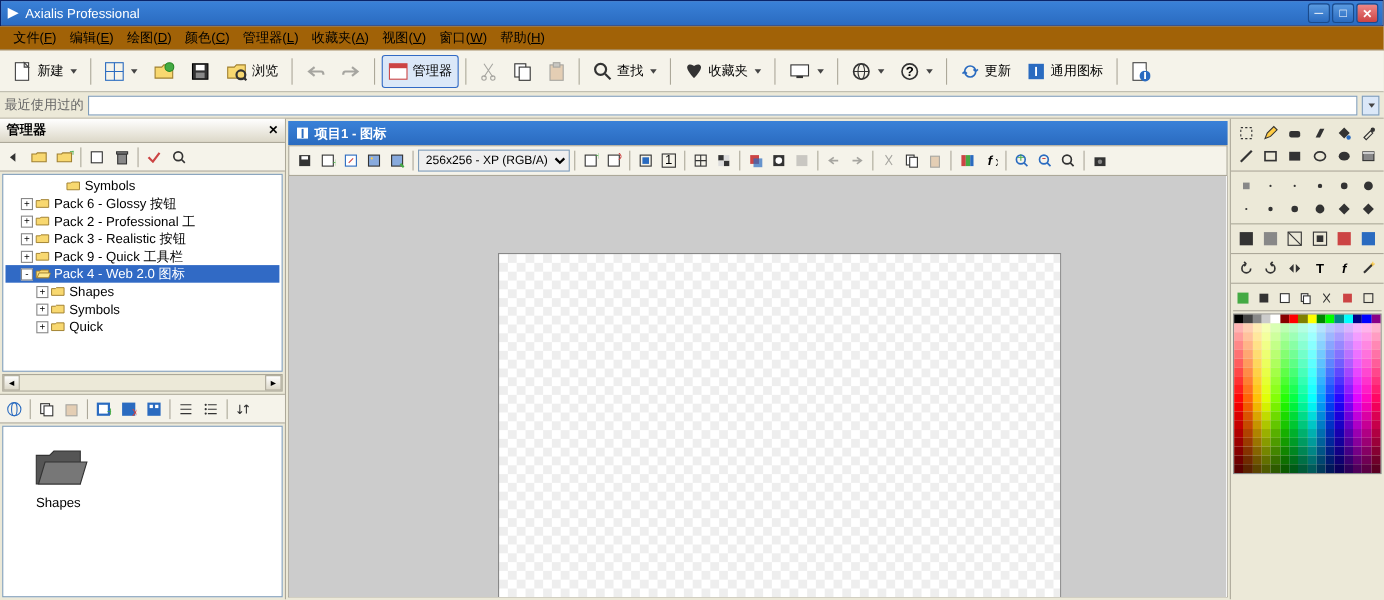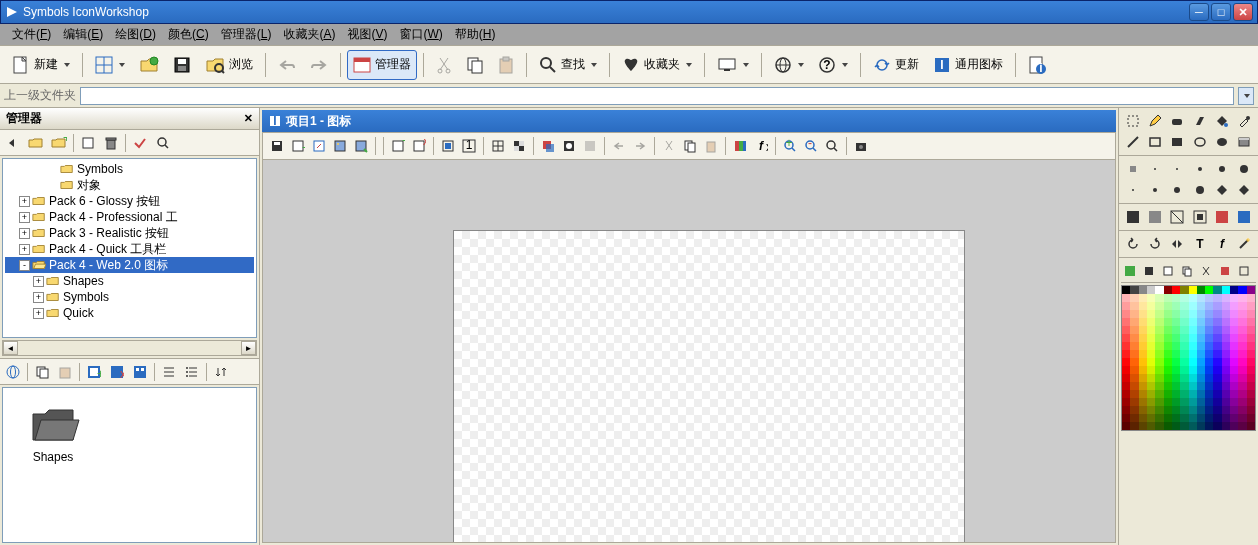--- a/index.html
+++ b/index.html
@@ -2,21 +2,21 @@
 <html><head>
 <meta charset="utf-8">
 <style>
 *{box-sizing:border-box;margin:0;padding:0;font-family:"Microsoft YaHei","SimSun",Tahoma,sans-serif;font-size:12px;user-select:none}
 body{background:#ece9d8;overflow:hidden;width:1258px;height:545px}
 .titlebar{height:24px;background:linear-gradient(#3a81d8,#2a6bc0);color:#fff;display:flex;align-items:center;padding:0 4px;border:1px solid #0a246a}
 .titlebar svg{margin-right:4px}
 .win-btns{margin-left:auto;display:flex;gap:2px}
 .win-btn{width:20px;height:18px;background:linear-gradient(#5a9ae0,#2a6bc0);border:1px solid #1a4a8a;border-radius:3px;color:#fff;display:flex;align-items:center;justify-content:center;font-weight:bold;font-size:11px}
 .win-btn.close{background:linear-gradient(#e88,#c44)}
-.menubar{height:22px;background:#a3a3a3;display:flex;align-items:center;padding:2px 6px;border-bottom:1px solid #aca899}
+.menubar{height:22px;background:#a16207;display:flex;align-items:center;padding:2px 6px;border-bottom:1px solid #aca899}
 .menu-item{padding:2px 6px;cursor:pointer}
 .menu-u{text-decoration:underline}
 .toolbar{height:38px;background:#f5f3ea;display:flex;align-items:center;padding:2px 6px;gap:2px;border-bottom:1px solid #aca899}
 .tb-btn{height:30px;display:flex;align-items:center;padding:3px 5px;border:1px solid transparent;border-radius:3px;cursor:pointer;gap:4px}
 .tb-btn.active{border-color:#316ac5;background:#dbe8f8}
 .tb-sep{width:1px;height:24px;background:#aca899;margin:0 4px}
 .drop-arrow{width:0;height:0;border-left:3px solid transparent;border-right:3px solid transparent;border-top:4px solid #444;margin-left:2px}
 .recent-bar{height:24px;background:#ece9d8;display:flex;align-items:center;padding:2px 4px;border-bottom:1px solid #aca899;gap:4px}
 .recent-bar input{flex:1;height:18px;border:1px solid #7f9db9;padding:0 4px}
 .recent-drop{width:16px;height:18px;border:1px solid #7f9db9;background:#dbe8f8;display:flex;align-items:center;justify-content:center}
@@ -64,21 +64,21 @@
 .slider-track.alpha{background:linear-gradient(90deg,#000,#fff)}
 .slider-val{width:28px;height:14px;border:1px solid #7f9db9;font-size:10px;text-align:right;padding:0 2px;background:#fff}
 </style>
 </head>
 <body>
 
 <div class="titlebar">
   <svg width="14" height="14">
       <path d="M2 2L12 7L2 12Z" fill="#fff"></path>
     </svg>
-  <span>Symbols IconWorkshop</span>
+  <span>Axialis Professional</span>
   <div class="win-btns">
     <div class="win-btn">─</div>
     <div class="win-btn">□</div>
     <div class="win-btn close">✕</div>
   </div>
 </div>
 
 <div class="menubar" id="menubar">
     <div class="menu-item">文件(<span class="menu-u">F</span>)</div>
     <div class="menu-item">编辑(<span class="menu-u">E</span>)</div>
@@ -228,21 +228,21 @@
   <div class="tb-btn">
       <svg width="18" height="20">
         <rect x="2" y="2" width="12" height="16" fill="#fff" stroke="#444"></rect>
         <circle cx="13" cy="14" r="5" fill="#2a6bc0"></circle>
         <text x="13" y="17" text-anchor="middle" fill="#fff" font-size="8" font-weight="bold">i</text>
       </svg>
     </div>
 </div>
 
 <div class="recent-bar">
-  <span style="color:#666">上一级文件夹</span>
+  <span style="color:#666">最近使用过的</span>
   <input type="text" value="" style="">
   <div class="recent-drop">
       <span class="drop-arrow"></span>
     </div>
 </div>
 
 <div class="content">
 
   <div class="sidebar">
     <div class="panel-hdr">
@@ -294,58 +294,50 @@
     <div class="tree" id="tree">
         <div class="tree-row">
           <span class="tree-sp" style="width:42px"></span>
           <span style="width:13px;display:inline-block"></span>
           <svg class="folder-ico" viewBox="0 0 16 12">
             <path d="M1 3L5 3L6 2L14 2L14 10L1 10Z" fill="#f8d870" stroke="#a08030"></path>
           </svg>
           <span>Symbols</span>
         </div>
         <div class="tree-row">
-          <span class="tree-sp" style="width:42px"></span>
-          <span style="width:13px;display:inline-block"></span>
+          <span class="tree-sp" style="width:14px"></span>
+          <span class="tree-ex">+</span>
           <svg class="folder-ico" viewBox="0 0 16 12">
             <path d="M1 3L5 3L6 2L14 2L14 10L1 10Z" fill="#f8d870" stroke="#a08030"></path>
           </svg>
-          <span>对象</span>
+          <span>Pack 6 - Glossy 按钮</span>
         </div>
         <div class="tree-row">
           <span class="tree-sp" style="width:14px"></span>
           <span class="tree-ex">+</span>
           <svg class="folder-ico" viewBox="0 0 16 12">
             <path d="M1 3L5 3L6 2L14 2L14 10L1 10Z" fill="#f8d870" stroke="#a08030"></path>
           </svg>
-          <span>Pack 6 - Glossy 按钮</span>
+          <span>Pack 2 - Professional 工</span>
         </div>
         <div class="tree-row">
           <span class="tree-sp" style="width:14px"></span>
           <span class="tree-ex">+</span>
           <svg class="folder-ico" viewBox="0 0 16 12">
             <path d="M1 3L5 3L6 2L14 2L14 10L1 10Z" fill="#f8d870" stroke="#a08030"></path>
           </svg>
-          <span>Pack 4 - Professional 工</span>
+          <span>Pack 3 - Realistic 按钮</span>
         </div>
         <div class="tree-row">
           <span class="tree-sp" style="width:14px"></span>
           <span class="tree-ex">+</span>
           <svg class="folder-ico" viewBox="0 0 16 12">
             <path d="M1 3L5 3L6 2L14 2L14 10L1 10Z" fill="#f8d870" stroke="#a08030"></path>
           </svg>
-          <span>Pack 3 - Realistic 按钮</span>
-        </div>
-        <div class="tree-row">
-          <span class="tree-sp" style="width:14px"></span>
-          <span class="tree-ex">+</span>
-          <svg class="folder-ico" viewBox="0 0 16 12">
-            <path d="M1 3L5 3L6 2L14 2L14 10L1 10Z" fill="#f8d870" stroke="#a08030"></path>
-          </svg>
-          <span>Pack 4 - Quick 工具栏</span>
+          <span>Pack 9 - Quick 工具栏</span>
         </div>
         <div class="tree-row sel">
           <span class="tree-sp" style="width:14px"></span>
           <span class="tree-ex">-</span>
           <svg class="folder-ico" viewBox="0 0 16 12">
             <path d="M1 3L5 3L6 2L14 2L14 10L1 10Z" fill="#f8d870" stroke="#a08030"></path>
             <path d="M2 10L4 5L16 5L14 10Z" fill="#fce890" stroke="#a08030"></path>
           </svg>
           <span>Pack 4 - Web 2.0 图标</span>
         </div>
@@ -491,20 +483,21 @@
             <circle cx="5" cy="5" r="1" fill="#fc4"></circle>
           </svg>
         </div>
       <div class="mini-btn">
           <svg width="14" height="14">
             <rect x="2" y="2" width="10" height="10" fill="#8ad" stroke="#333"></rect>
             <path d="M10 10L13 13" stroke="#4a4" stroke-width="2"></path>
           </svg>
         </div>
       <div style="width:1px;height:18px;background:#aca899;margin:0 3px"></div>
+      <select class="doc-select"><option>256x256 - XP (RGB/A)</option></select>
       <div style="width:1px;height:18px;background:#aca899;margin:0 3px"></div>
       <div class="mini-btn">
           <svg width="14" height="14">
             <rect x="2" y="2" width="10" height="10" fill="#fff" stroke="#333"></rect>
             <text x="11" y="6" font-size="8" fill="#4a4">+</text>
           </svg>
         </div>
       <div class="mini-btn">
           <svg width="14" height="14">
             <rect x="2" y="2" width="10" height="10" fill="#fff" stroke="#333"></rect>

